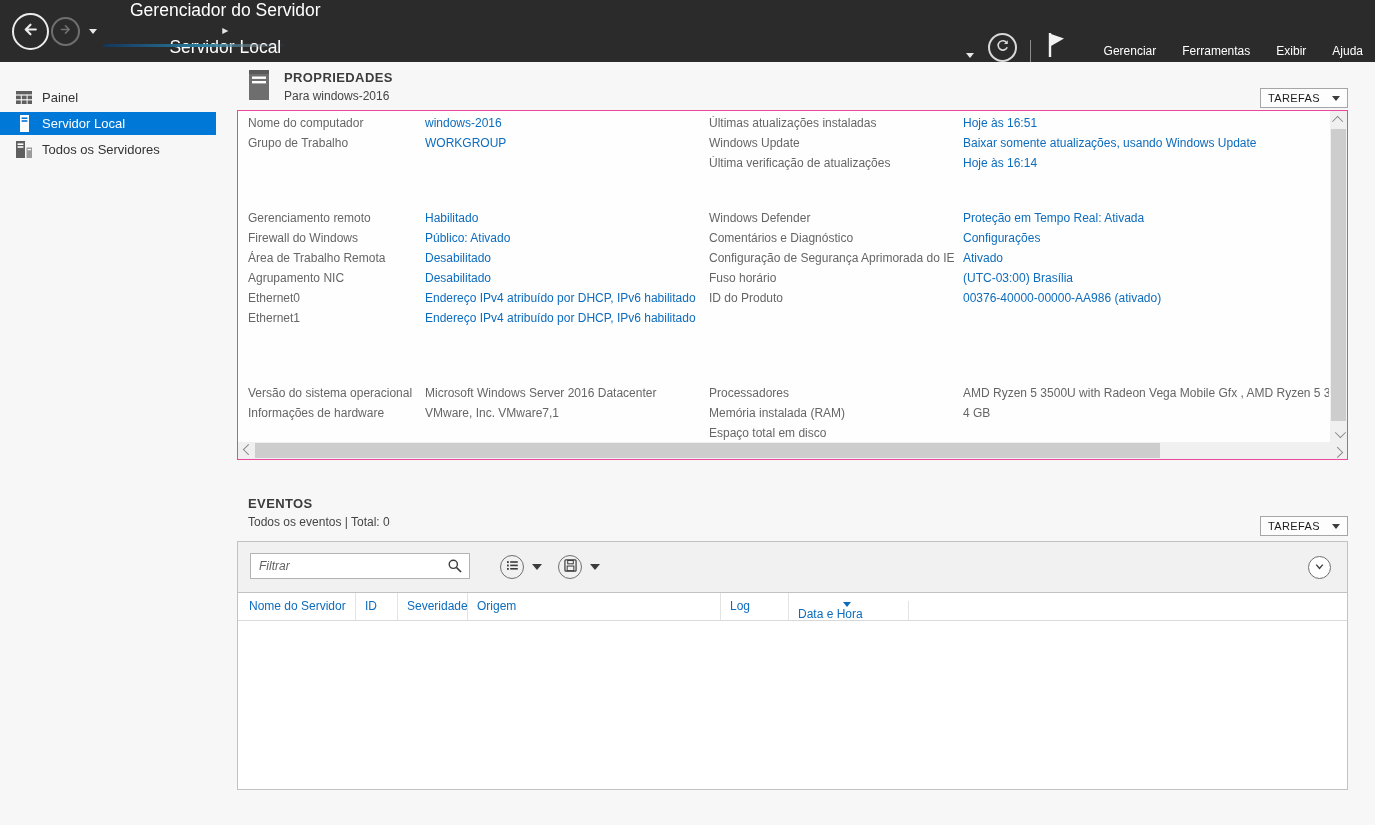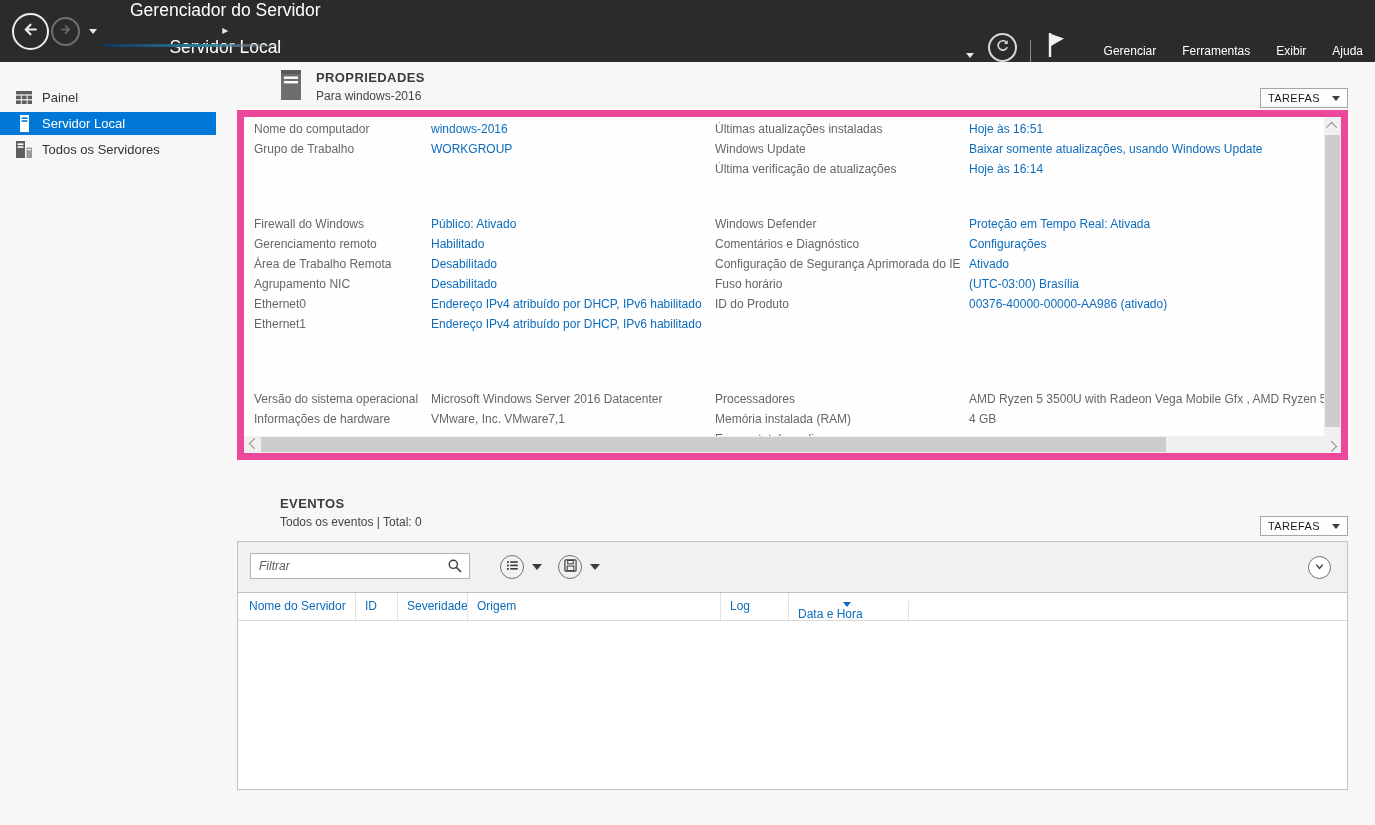--- a/index.html
+++ b/index.html
@@ -25,28 +25,28 @@
   .tb-sep{width:1px;height:22px;background:#8d8d8d;margin-right:15px;}
   .tb-flag{margin-right:14px;display:flex;align-items:center;}
   .menu-item{color:#fff;font-size:12px;margin-left:22px;padding:4px 2px;}
   
   .sidebar{position:absolute;left:0;top:62px;width:255px;bottom:0;background:#f7f7f7;border-right:1px solid #d9d9d9;box-sizing:border-box;padding-top:24px;}
   .side-item{height:23px;display:flex;align-items:center;padding-left:15px;font-size:13px;color:#333;margin-bottom:3px;cursor:default;}
   .side-item .sicon{width:18px;display:flex;justify-content:center;margin-right:9px;flex:none;}
   .side-item.selected{background:#0078d7;color:#fff;}
   
   .content{position:absolute;left:216px;top:62px;right:0;bottom:0;background:#f7f7f7;}
-  .sec-head{position:absolute;left:32px;display:flex;margin-left:32px;}
+  .sec-head{position:absolute;left:32px;display:flex;}
   .sec-title{font-size:13px;font-weight:bold;color:#3c3c3c;letter-spacing:.4px;}
   .sec-sub{font-size:12px;color:#454545;margin-top:4px;}
   .tasks-btn{position:absolute;right:27px;width:88px;height:20px;background:#fdfdfd;border:1px solid #a6a6a6;
     display:flex;align-items:center;justify-content:center;gap:12px;font-size:11px;color:#1c1c1c;letter-spacing:.4px;box-sizing:border-box;}
   .tasks-caret{width:0;height:0;border:4px solid transparent;border-top:5px solid #3c3c3c;margin-top:4px;}
   
-  .props-panel{position:absolute;left:21px;top:48px;width:1111px;height:350px;background:#fefefe;border:7px solid #ec4899;box-sizing:border-box;}
+  .props-panel{position:absolute;left:21px;top:48px;width:1111px;height:350px;background:#fefefe;border:1px solid #ec4899;box-sizing:border-box;}
   .pcol{position:absolute;top:0;height:331px;}
   #props-left{left:10px;width:452px;}
   #props-right{left:471px;width:620px;overflow:hidden;}
   .pgroup{position:absolute;left:0;right:0;}
   .g0{top:2px}.g1{top:97px}.g2{top:272px}
   .prow{display:flex;height:20px;align-items:center;font-size:12px;white-space:nowrap;}
   .plabel{color:#666;flex:none;overflow:hidden;}
   #props-left .plabel{width:177px;}
   #props-right .plabel{width:254px;}
   .pvalue{color:#666;overflow:hidden;flex:1 1 auto;}
@@ -205,26 +205,26 @@
             <span class="plabel">Nome do computador</span>
             <span class="pvalue link">windows-2016</span>
           </div>
           <div class="prow">
             <span class="plabel">Grupo de Trabalho</span>
             <span class="pvalue link">WORKGROUP</span>
           </div>
         </div>
         <div class="pgroup g1">
           <div class="prow">
+            <span class="plabel">Gerenciamento remoto</span>
+            <span class="pvalue link">Habilitado</span>
+          </div>
+          <div class="prow">
             <span class="plabel">Firewall do Windows</span>
             <span class="pvalue link">Público: Ativado</span>
-          </div>
-          <div class="prow">
-            <span class="plabel">Gerenciamento remoto</span>
-            <span class="pvalue link">Habilitado</span>
           </div>
           <div class="prow">
             <span class="plabel">Área de Trabalho Remota</span>
             <span class="pvalue link">Desabilitado</span>
           </div>
           <div class="prow">
             <span class="plabel">Agrupamento NIC</span>
             <span class="pvalue link">Desabilitado</span>
           </div>
           <div class="prow">

